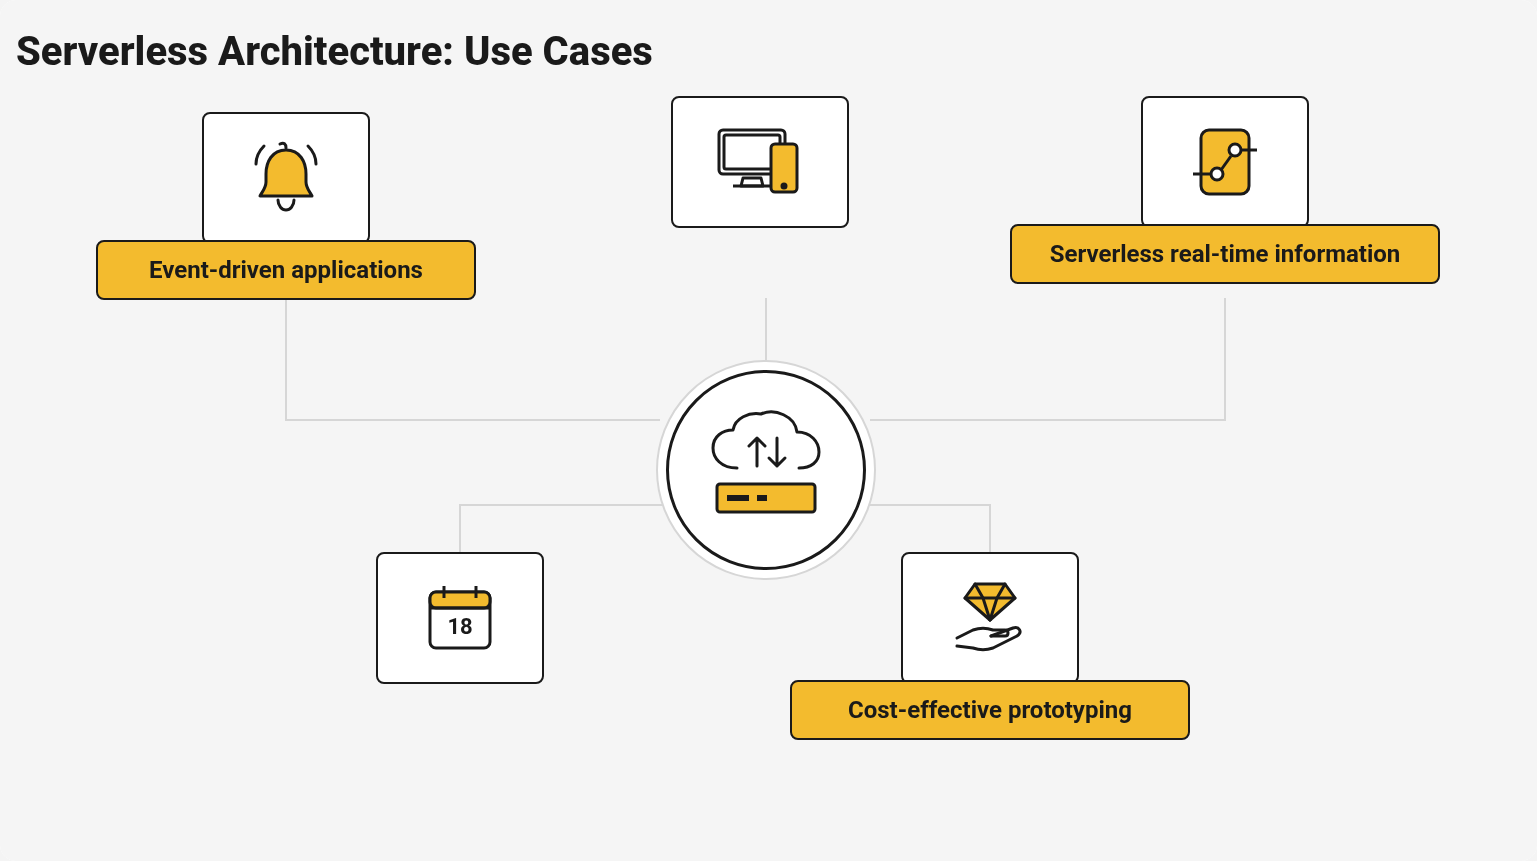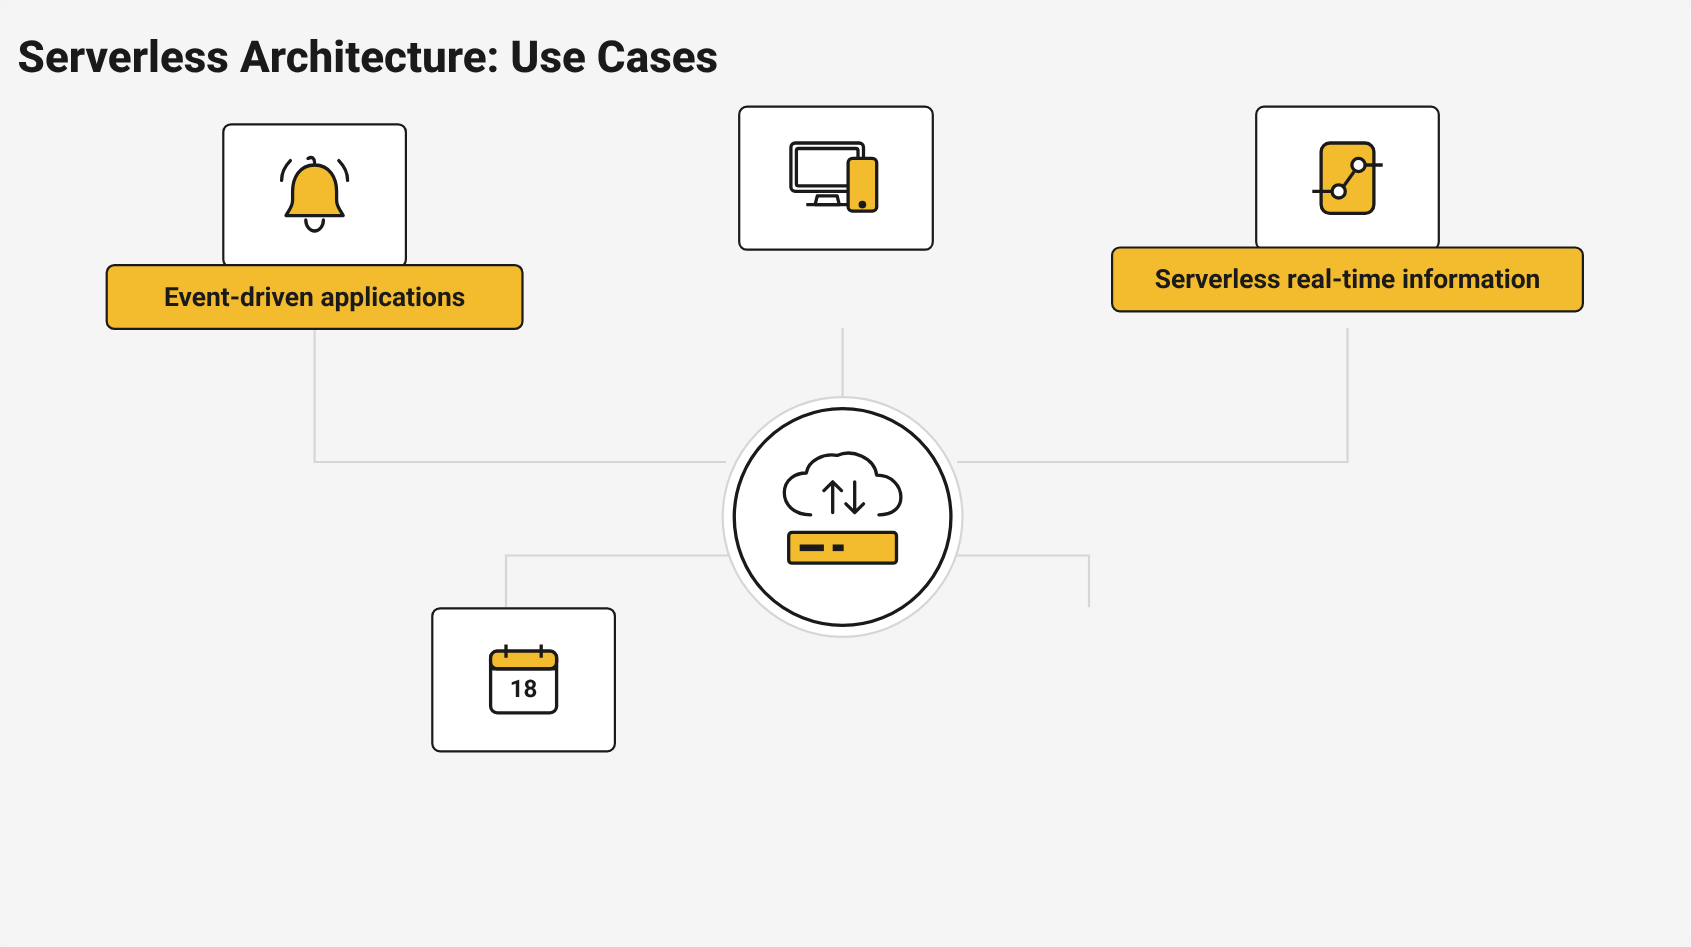--- a/index.html
+++ b/index.html
@@ -87,21 +87,21 @@
     height: 220px;
     border-radius: 50%;
     border: 2px solid #d6d6d6;
     background: #fff;
   }
 
   
   .pos-top-1 { top: 96px; left: 96px; width: 380px; margin-top: 16px; }
   .pos-top-2 { top: 96px; left: 570px; width: 380px; }
   .pos-top-3 { top: 96px; left: 1010px; width: 430px; }
-  .pos-bot-1 { top: 552px; left: 286px; width: 380px; }
+  .pos-bot-1 { top: 552px; left: 270px; width: 380px; }
   .pos-bot-2 { top: 552px; left: 790px; width: 400px; }
 
   .hub-wrap {
     position: absolute;
     top: 360px;
     left: 656px;
     width: 220px;
     height: 220px;
     display:flex;
     align-items:center;
@@ -205,14 +205,31 @@
           <rect x="12" y="16" width="60" height="16" rx="6" fill="#f3bb2e"></rect>
           <path d="M 12 32 L 72 32"></path>
           <path d="M 26 10 L 26 22"></path>
           <path d="M 58 10 L 58 22"></path>
         </g>
         <text x="42" y="58" text-anchor="middle" font-size="22" font-weight="700" fill="#1a1a1a" font-family="inherit">18</text>
       </svg>
     </div>
   </div>
 
+  <div class="usecase pos-bot-2">
+    <div class="icon-frame">
+      <svg class="icon" width="94" height="84" viewBox="0 0 94 84">
+        <g stroke="#1a1a1a" stroke-width="3" fill="none" stroke-linejoin="round" stroke-linecap="round">
+
+          <path d="M 32 8 L 62 8 L 72 22 L 47 44 L 22 22 Z" fill="#f3bb2e"></path>
+          <path d="M 22 22 L 72 22"></path>
+          <path d="M 32 8 L 40 22 L 47 44"></path>
+          <path d="M 62 8 L 54 22 L 47 44"></path>
+
+          <path d="M 14 62 L 30 54 C 36 52 44 52 50 54 L 62 54 C 66 54 66 60 62 60 L 48 60"></path>
+          <path d="M 48 60 L 70 52 C 76 50 80 56 74 60 L 50 72 C 44 74 36 74 30 72 L 14 70"></path>
+        </g>
+      </svg>
+    </div>
+    <div class="label-box">Cost-effective prototyping</div>
+  </div>
 
 </div>
 
 </body></html>

